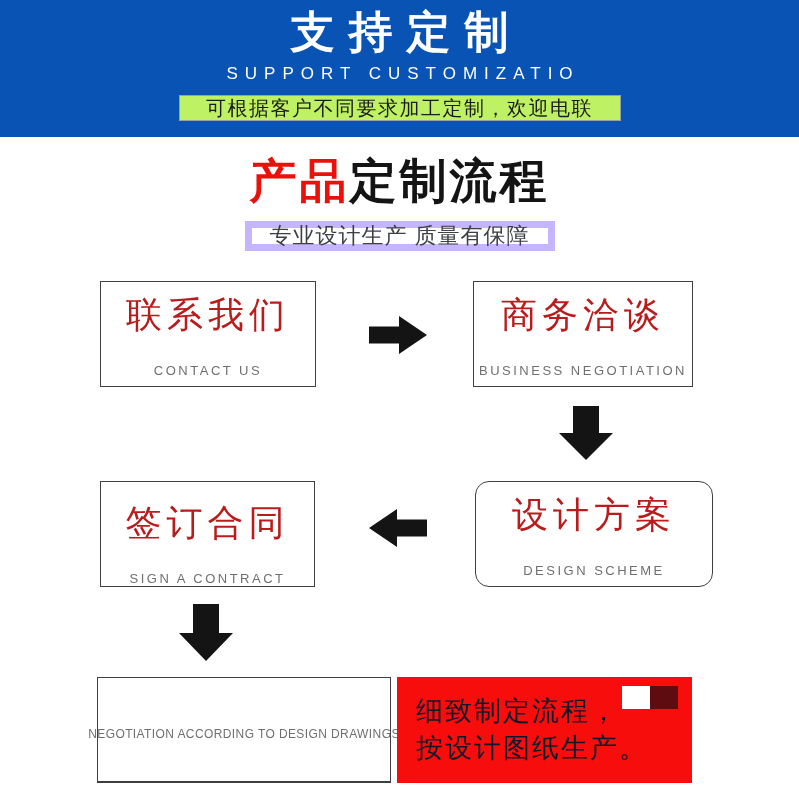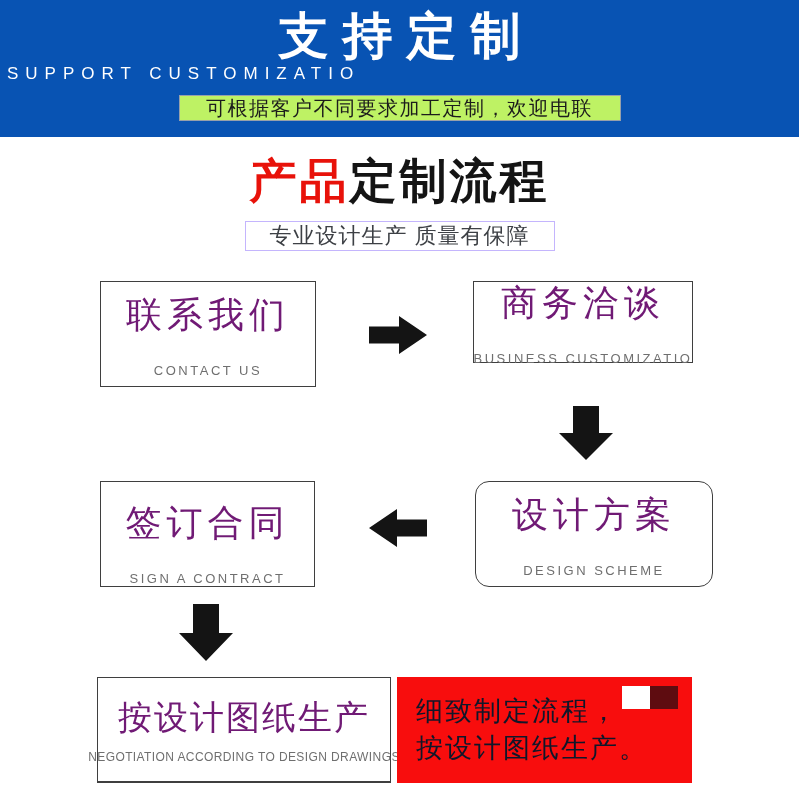--- a/index.html
+++ b/index.html
@@ -7,56 +7,56 @@
   .screen {
     position:relative; width:799px; height:793px; background:#ffffff;
     font-family:"Liberation Sans","DejaVu Sans",sans-serif; overflow:hidden;
     margin:0 auto;
   }
 
   
   .banner { position:absolute; left:0; top:0; width:799px; height:137px; background:#0853b3; }
   .banner-title {
     position:absolute; top:3px; left:0; width:100%; text-align:center;
-    color:#ffffff; font-size:50px; font-weight:bold; letter-spacing:14px; text-indent:14px;
+    color:#ffffff; font-size:44px; font-weight:bold; letter-spacing:14px; text-indent:14px;
   }
   .banner-sub {
-    position:absolute; top:64px; left:0; width:100%; text-align:left;
+    position:absolute; top:64px; left:0; width:100%; text-align:center;
     color:#ffffff; font-size:17px; font-weight:400; letter-spacing:7px; text-indent:7px;
   }
   .banner-bar {
     position:absolute; top:95px; left:50%; transform:translateX(-50%);
     width:442px; height:26px; background:#bef264; border:1px solid #97a0ab;
     display:flex; align-items:center; justify-content:center;
     font-size:20px; color:#1c1c1c; letter-spacing:1.5px; white-space:nowrap;
   }
 
   
   .sec-title {
     position:absolute; top:150px; left:0; width:100%; text-align:center;
     font-size:47px; font-weight:bold; letter-spacing:3px; color:#141414; white-space:nowrap;
   }
   .sec-title .accent { color:#e8120a; }
   .sec-sub {
     position:absolute; top:221px; left:50%; transform:translateX(-50%);
-    width:310px; height:30px; border:1px solid #c4b5fd; background:#ffffff;
+    width:310px; height:30px; border:7px solid #c4b5fd; background:#ffffff;
     display:flex; align-items:center; justify-content:center;
     font-size:22px; color:#3d4045; letter-spacing:1px; white-space:nowrap;
   }
 
   
   .fbox {
     position:absolute; background:#ffffff; border:1px solid #3f3f3f;
     display:flex; flex-direction:column; align-items:center; justify-content:center;
   }
-  .fbox .zh { font-size:36px; color:#701a75; letter-spacing:5px; white-space:nowrap; }
+  .fbox .zh { font-size:36px; color:#b91c1c; letter-spacing:5px; white-space:nowrap; }
   .fbox .en { font-size:13px; color:#6f6f6f; letter-spacing:2.5px; margin-top:23px; white-space:nowrap; }
 
   #box-contact    { left:100px; top:281px; width:216px; height:106px; }
-  #box-negotiate  { left:473px; top:281px; width:220px; height:82px; }
+  #box-negotiate  { left:473px; top:281px; width:220px; height:106px; }
   #box-design     { left:475px; top:481px; width:238px; height:106px;border-radius:14px; }
   #box-contract   { left:100px; top:481px; width:215px; height:106px;justify-content:flex-end; }
   #box-production { left:97px;  top:677px; width:294px; height:106px; border-bottom-width:2px; }
   #box-production .zh { font-size:34px; letter-spacing:2px; }
   #box-production .en { font-size:12px; letter-spacing:0.4px; margin-top:9px; }
 
   
   .arrow { position:absolute; }
   #arrow-1 { left:369px; top:316px; }
   #arrow-2 { left:559px; top:406px; }
@@ -102,21 +102,21 @@
   </div>
 
   <div class="arrow" id="arrow-1">
     <svg width="58" height="38" viewBox="0 0 58 38" xmlns="http://www.w3.org/2000/svg">
       <polygon points="0,10.5 30,10.5 30,0 58,19 30,38 30,27.5 0,27.5" fill="#141414"></polygon>
     </svg>
   </div>
 
   <div class="fbox" id="box-negotiate">
     <div class="zh">商务洽谈</div>
-    <div class="en">BUSINESS CUSTOMIZATIO</div>
+    <div class="en">BUSINESS NEGOTIATION</div>
   </div>
 
   <div class="arrow" id="arrow-2">
     <svg width="54" height="54" viewBox="0 0 54 54" xmlns="http://www.w3.org/2000/svg">
       <polygon points="14,0 40,0 40,27 54,27 27,54 0,27 14,27" fill="#141414"></polygon>
     </svg>
   </div>
 
   <div class="fbox" id="box-design">
     <div class="zh">设计方案</div>
@@ -134,21 +134,20 @@
     <div class="en">SIGN A CONTRACT</div>
   </div>
 
   <div class="arrow" id="arrow-4">
     <svg width="54" height="57" viewBox="0 0 54 57" xmlns="http://www.w3.org/2000/svg">
       <polygon points="14,0 40,0 40,29 54,29 27,57 0,29 14,29" fill="#141414"></polygon>
     </svg>
   </div>
 
   <div class="fbox" id="box-production">
-    <div class="zh">按设计图纸生产</div>
     <div class="en">NEGOTIATION ACCORDING TO DESIGN DRAWINGS</div>
   </div>
 
   <div class="note">
     <div class="line">细致制定流程，</div>
     <div class="line">按设计图纸生产。</div>
     <div class="note-decor">
       <div class="sq-white"></div>
       <div class="sq-maroon"></div>
     </div>

